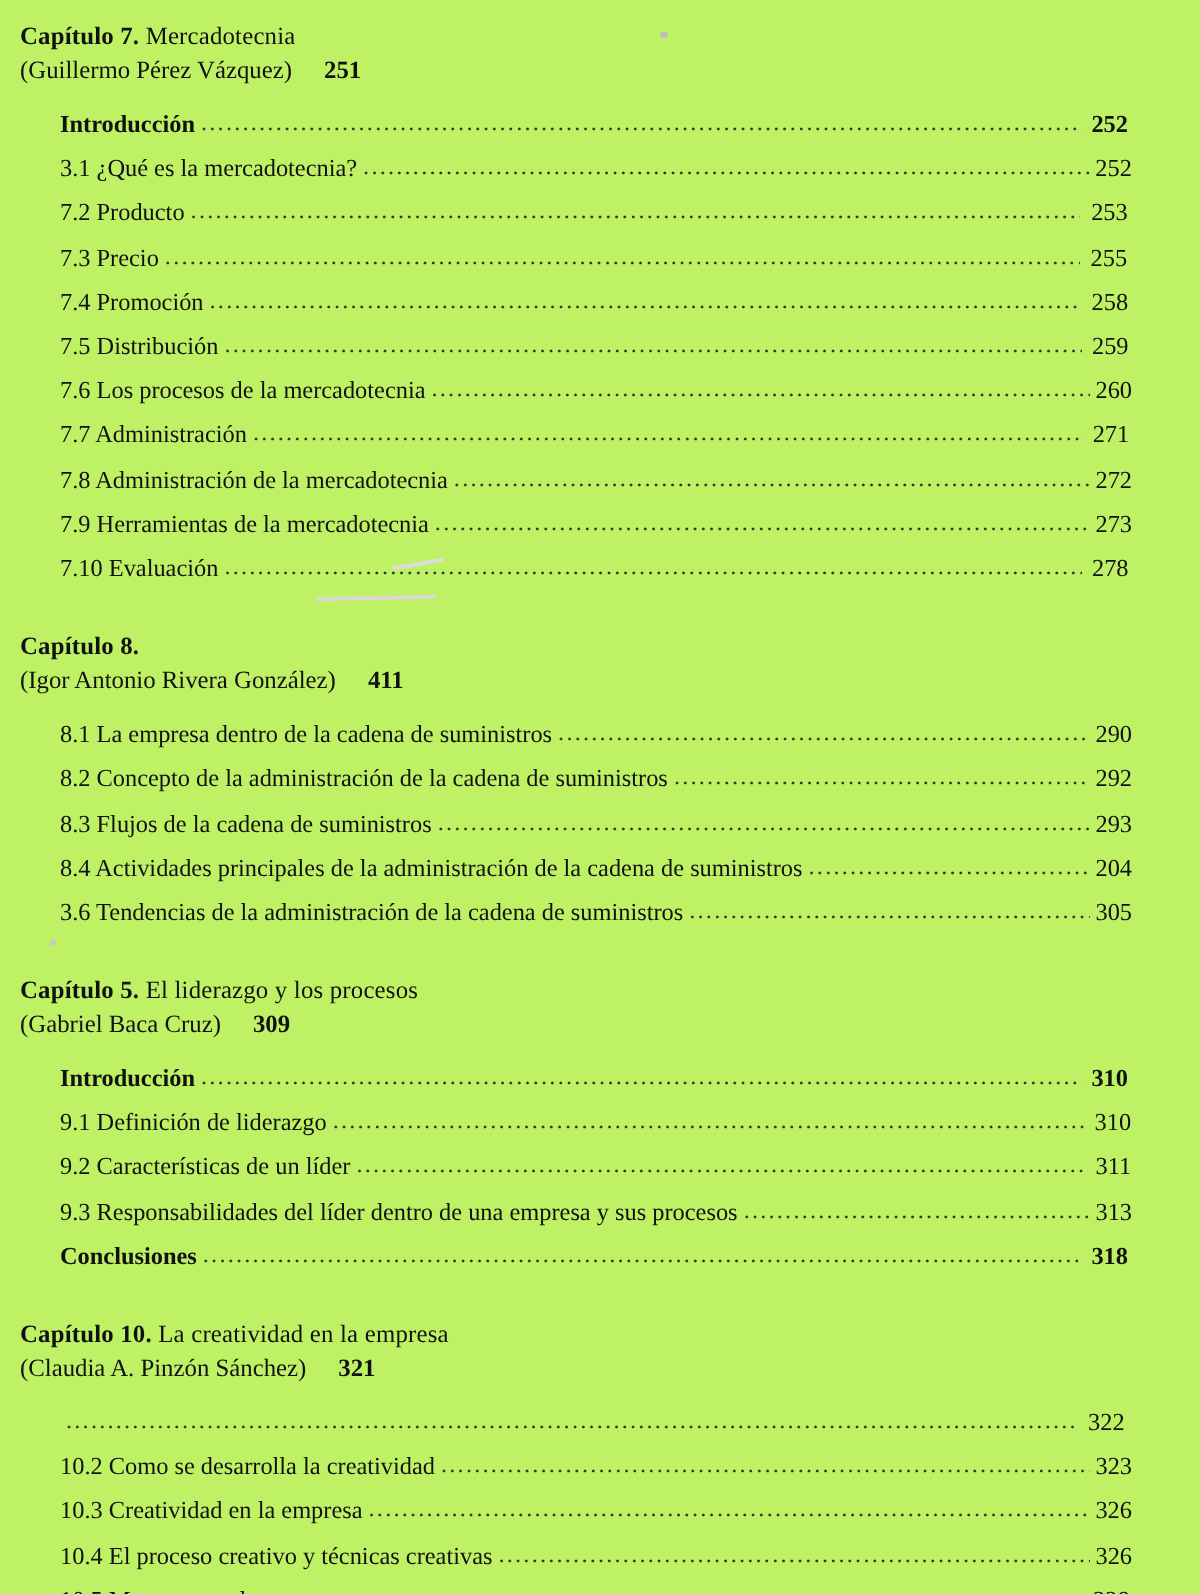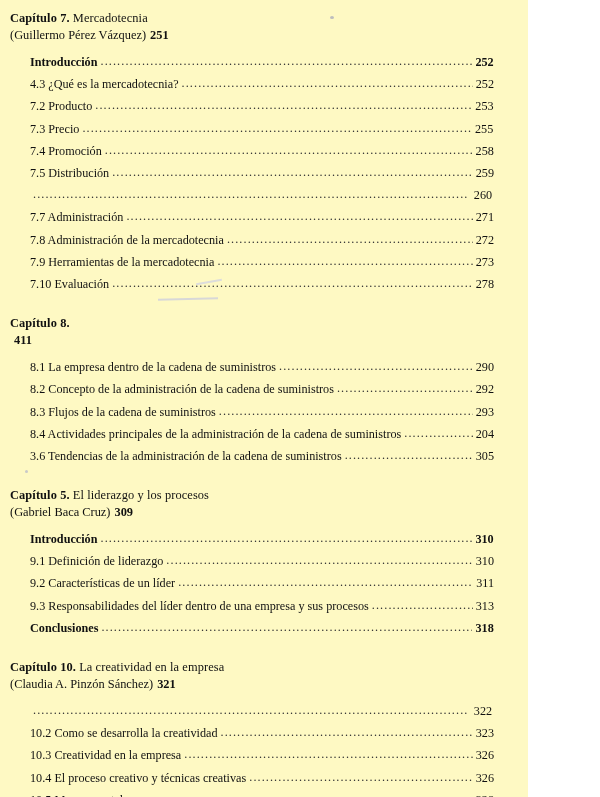--- a/index.html
+++ b/index.html
@@ -9,25 +9,25 @@
   body {
     width: 600px;
     height: 797px;
     background: #ffffff;
     font-family: "Liberation Serif", serif;
     color: #111111;
     overflow: hidden;
   }
   .page {
     position: relative;
-    width: 528px;
+    width: 600px;
     height: 797px;
     padding: 10px 34px 0 10px;
     box-sizing: border-box;
-    background: #fef9c3;
+    background: #bef264;
   }
   
   .speck {
     position: absolute;
     background: #cfcfcf;
     pointer-events: none;
   }
   .s1 { left: 330px; top: 16px; width: 4px; height: 3px; border-radius: 50%; background:#bdbdbd; }
   .s2 { left: 158px; top: 298px; width: 60px; height: 2px; background:#d8d8d8; transform: rotate(-1.2deg); }
   .s3 { left: 196px; top: 281px; width: 26px; height: 2px; background:#dcdcdc; transform: rotate(-10deg); }
@@ -50,21 +50,21 @@
   .chap-author {
     display: flex;
     align-items: baseline;
     font-size: 12.4px;
     line-height: 17px;
   }
   .chap-author .pg {
     width: 34px;
     text-align: left;
     font-weight: bold;
-    padding-left: 4px;
+    padding-left: 16px;
   }
 
   
   .entries {
     margin-top: 7px;
   }
   .entry {
     display: flex;
     align-items: baseline;
     font-size: 12.2px;
@@ -119,21 +119,21 @@
           <span class="spacer"></span>
           <span class="pg">251</span>
         </div>
         <div class="entries">
           <div class="entry bold">
             <span class="label">Introducción</span>
             <span class="dots">........................................................................................................................................................</span>
             <span class="pg">252</span>
           </div>
           <div class="entry">
-            <span class="label">4.3 ¿Qué es la mercadotecnia?</span>
+            <span class="label">3.1 ¿Qué es la mercadotecnia?</span>
             <span class="dots">........................................................................................................................................................</span>
             <span class="pg">252</span>
           </div>
           <div class="entry">
             <span class="label">7.2 Producto</span>
             <span class="dots">........................................................................................................................................................</span>
             <span class="pg">253</span>
           </div>
           <div class="entry">
             <span class="label">7.3 Precio</span>
@@ -144,20 +144,21 @@
             <span class="label">7.4 Promoción</span>
             <span class="dots">........................................................................................................................................................</span>
             <span class="pg">258</span>
           </div>
           <div class="entry">
             <span class="label">7.5 Distribución</span>
             <span class="dots">........................................................................................................................................................</span>
             <span class="pg">259</span>
           </div>
           <div class="entry">
+            <span class="label">7.6 Los procesos de la mercadotecnia</span>
             <span class="dots">........................................................................................................................................................</span>
             <span class="pg">260</span>
           </div>
           <div class="entry">
             <span class="label">7.7 Administración</span>
             <span class="dots">........................................................................................................................................................</span>
             <span class="pg">271</span>
           </div>
           <div class="entry">
             <span class="label">7.8 Administración de la mercadotecnia</span>
@@ -177,20 +178,21 @@
         </div>
       </div>
       <div class="gap-lg"></div>
       <div class="chapter">
         <div class="chap-line">
           <span class="txt bold">Capítulo 8.</span>
           <span class="txt">&nbsp;</span>
           <span class="spacer"></span>
         </div>
         <div class="chap-author">
+          <span class="txt">(Igor Antonio Rivera González)</span>
           <span class="spacer"></span>
           <span class="pg">411</span>
         </div>
         <div class="entries">
           <div class="entry">
             <span class="label">8.1 La empresa dentro de la cadena de suministros</span>
             <span class="dots">........................................................................................................................................................</span>
             <span class="pg">290</span>
           </div>
           <div class="entry">

